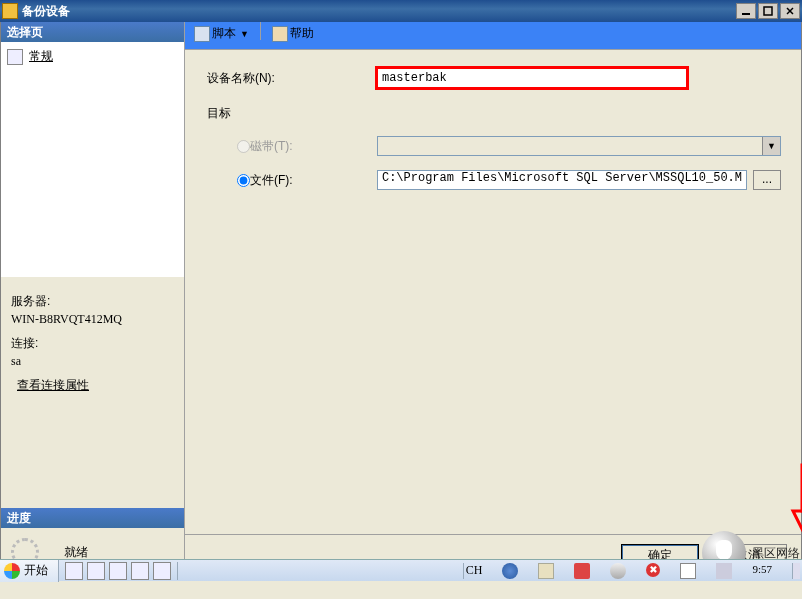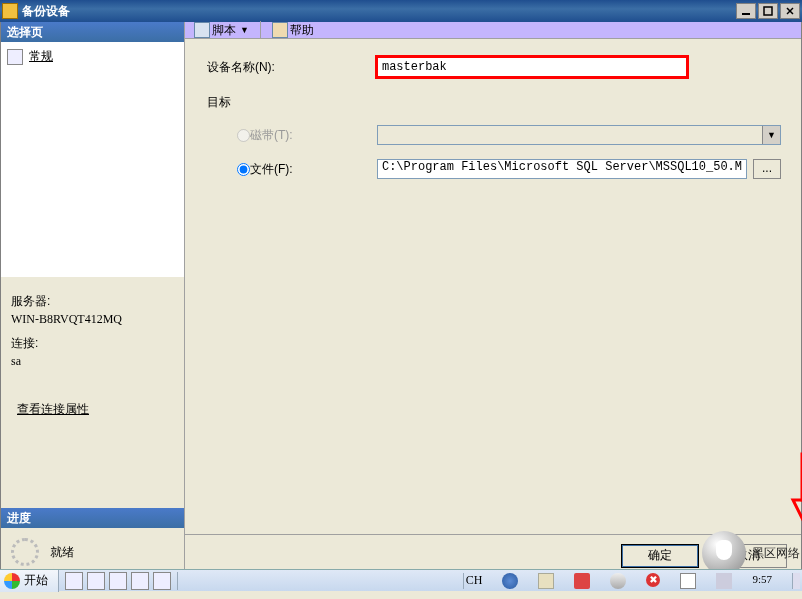--- a/index.html
+++ b/index.html
@@ -16,27 +16,27 @@
 
 .leftcol { width:221px; display:flex; flex-direction:column; border-right:1px solid #a0a0a0;}
 .panelhdr { height:20px; background:linear-gradient(#4a7ac9,#3b6ea5); color:#fff; padding:2px 6px; font-weight:bold;}
 .panellist { background:#fff; padding:4px 6px; height:235px;}
 .sideitem { display:flex; align-items:center; gap:6px; padding:2px 0;}
 .sideitem .ico { width:16px; height:16px; border:1px solid #888; background:#eef; display:inline-block;}
 .link { color:#000000; text-decoration:underline; cursor:pointer;}
 .connpanel { background:#ece9d8; padding:8px 10px; flex:1;}
 .connpanel .lbl { margin-top:8px;}
 .connpanel .val { margin-top:2px; font-family:Tahoma; }
-.viewprops { display:flex; align-items:center; gap:6px; margin-top:32px;}
+.viewprops { display:flex; align-items:center; gap:6px; margin-top:8px;}
 .progresspanel { background:#ece9d8; padding:10px;}
 .spinner { width:28px; height:28px; border:3px dotted #bbb; border-radius:50%; display:inline-block; vertical-align:middle;}
 
 
 .rightcol { flex:1; display:flex; flex-direction:column; background:#ece9d8;}
-.toolbar { height:17px; border-bottom:1px solid #a0a0a0; display:flex; align-items:center; gap:4px; padding:0 4px; background:#c4b5fd;}
+.toolbar { height:28px; border-bottom:1px solid #a0a0a0; display:flex; align-items:flex-start; gap:4px; padding:0 4px; background:#3b82f6;}
 .toolbtn { display:flex; align-items:center; gap:2px; padding:2px 4px; border:1px solid transparent; cursor:pointer;}
 .toolbtn .tico { width:16px; height:16px; background:#d8e2f0; border:1px solid #6688aa; display:inline-block;}
 .toolbtn .drop { font-size:9px; margin-left:2px;}
 .toolsep { width:1px; height:18px; background:#a0a0a0; margin:0 2px;}
 
 .form { flex:1; padding:18px 20px 10px 22px; position:relative;}
 .row { display:flex; align-items:center; margin-bottom:14px;}
 .row .lab { width:170px;}
 .txt { height:20px; border:1px solid #7f9db9; background:#fff; padding:0 4px; font-family:Liberation Mono, monospace; font-size:12px;}
 .txt.devname { width:310px;}
@@ -57,21 +57,21 @@
 .btnbar { height:42px; border-top:1px solid #a0a0a0; display:flex; align-items:center; justify-content:flex-end; gap:10px; padding:0 14px;}
 .dlgbtn { width:78px; height:24px; border:1px solid #888; background:#ece9d8; cursor:pointer; }
 .dlgbtn.default { border:1px solid #000; box-shadow:inset 0 0 0 1px #3b6ea5;}
 
 
 .watermark { position:absolute; right:2px; bottom:24px; display:flex; align-items:center; gap:6px; color:#222; font-size:22px; font-family:"SimHei","Microsoft YaHei"; pointer-events:none;}
 .watermark .logo { width:44px; height:44px; border-radius:50%; background:radial-gradient(circle at 35% 30%, #fff, #ccc 40%, #888); position:relative;}
 .watermark .logo::after{content:""; position:absolute; left:14px; top:9px; width:16px; height:20px; background:#fff; border-radius:8px 8px 10px 10px;}
 
 
-.taskbar { position:absolute; left:0; right:0; bottom:8px; height:22px; background:linear-gradient(#dfe8f6,#c7d8ee); border-top:1px solid #8aa; display:flex; align-items:center;}
+.taskbar { position:absolute; left:0; right:0; bottom:18px; height:22px; background:linear-gradient(#dfe8f6,#c7d8ee); border-top:1px solid #8aa; display:flex; align-items:center;}
 .startbtn { height:22px; padding:0 10px 0 4px; display:flex; align-items:center; gap:4px; background:linear-gradient(#f3f6fb,#dbe6f4); border-right:1px solid #9ab; cursor:pointer;}
 .startbtn .orb { width:16px; height:16px; border-radius:50%; background:conic-gradient(#e33 0 25%, #3b3 0 50%, #39f 0 75%, #fc3 0);}
 .ql { display:flex; align-items:center; gap:4px; padding:0 6px; border-right:1px solid #9ab;}
 .ql .qi { width:18px; height:18px; border:1px solid #888; background:#eef; cursor:pointer;}
 .tray { margin-left:auto; display:flex; align-items:flex-start; gap:20px; padding:0 2px; border-left:1px solid #9ab;}
 .tray .ti { width:16px; height:16px; display:inline-block;}
 .tray .clock { font-family:Tahoma; font-size:11px; letter-spacing:0;}
 .tray .blocked { width:14px; height:14px; border-radius:50%; background:#d33; color:#fff; font-size:10px; text-align:center; line-height:14px;}
 </style>
 </head>
@@ -116,21 +116,21 @@
       <div class="val">sa</div>
       <div class="viewprops">
         <span class="ico" style="background:#cde;"></span>
         <span class="link">查看连接属性</span>
       </div>
     </div>
 
     <div class="panelhdr">进度</div>
     <div class="progresspanel">
       <span class="spinner"></span>
-      <span style="margin-left:8px; vertical-align:middle;">就绪</span>
+      <span style="margin-left:22px; vertical-align:middle;">就绪</span>
     </div>
   </div>
 
   <div class="rightcol">
     <div class="toolbar">
       <div class="toolbtn">
         <span class="tico"></span>
         <span>脚本</span>
         <span class="drop">▼</span>
       </div>

